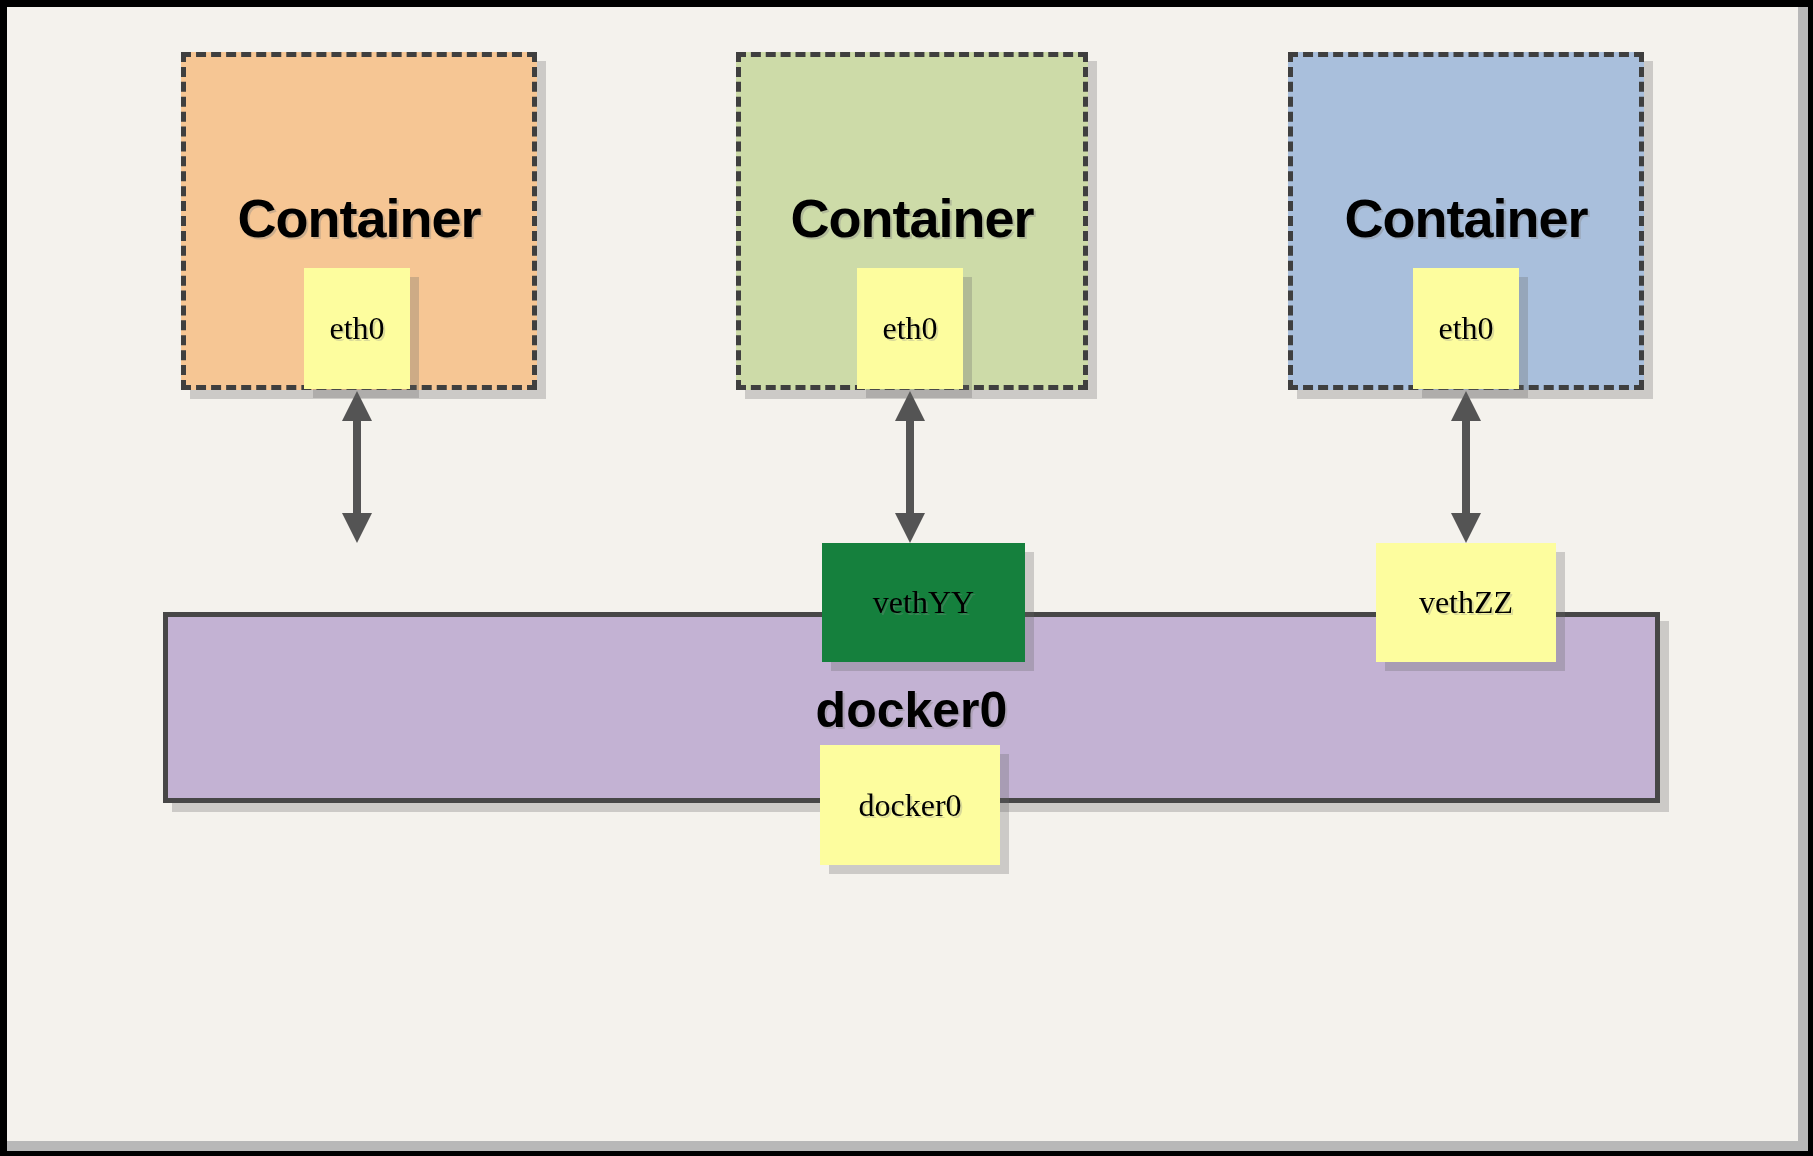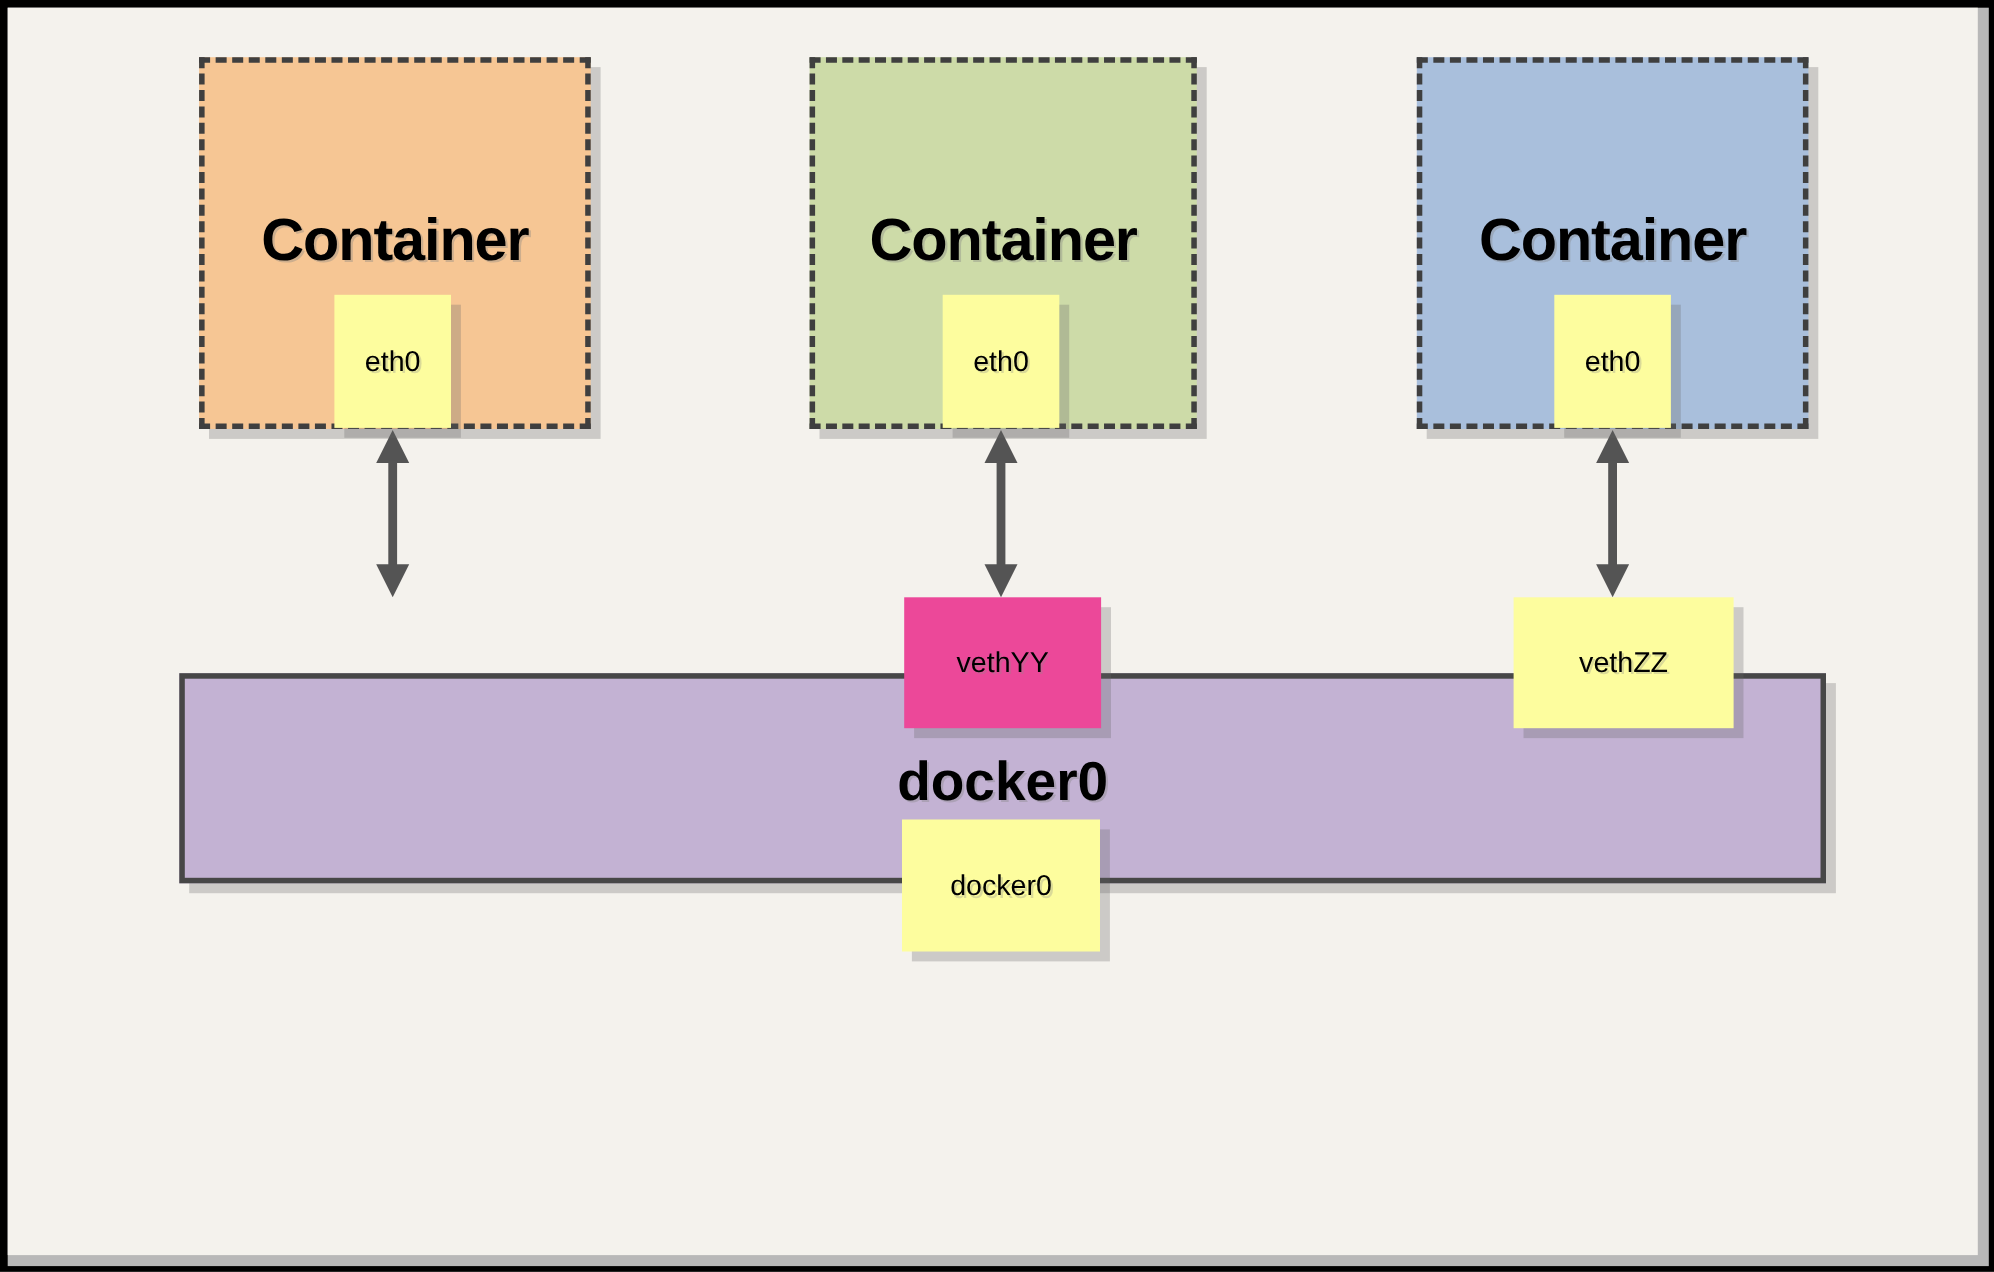--- a/index.html
+++ b/index.html
@@ -7,21 +7,21 @@
   .stage{position:relative; width:1813px; height:1156px; overflow:hidden; background:#000;}
   .mat{position:absolute; left:7px; top:7px; right:5px; bottom:5px;}
   .paper{position:absolute; left:7px; top:7px; right:15px; bottom:15px;}
   .abs{position:absolute; box-sizing:border-box;}
   .shadow{box-shadow:9px 9px 0 rgba(100,100,100,0.28);}
   .container-box{border:5px dashed #3F3F3F; z-index:2;}
   .container-label{position:absolute; left:0; right:0; top:130px; text-align:center;
     font-size:54px; font-weight:bold; letter-spacing:-1px; color:#000;
     text-shadow:2px 2px 0 rgba(130,130,130,0.35);}
   .ybox{display:flex; align-items:center; justify-content:center; z-index:3;
-    font-size:26px; color:#000;}
+    font-size:32px; color:#000;font-family:Liberation Serif, serif;}
   .ybox span{text-shadow:2px 2px 0 rgba(140,140,140,0.3);}
   .arrow{z-index:2;}
   .bridge-bar{border:5px solid #474747; z-index:2;}
   .bridge-label{z-index:3; text-align:center; font-size:50px; font-weight:bold; color:#000;
     text-shadow:2px 2px 0 rgba(130,130,130,0.35);}
   .ip-label{z-index:3; font-size:42px; color:#000; white-space:nowrap;}
   .host-label{left:0; right:0; text-align:center; font-size:92px; color:#000; z-index:2;}
 </style>
 </head>
 <body>
@@ -65,24 +65,24 @@
   </svg>
   <svg class="abs arrow" style="left: 1449px; top: 391px; color: rgb(84, 84, 84);" width="34" height="152" viewBox="0 0 34 152">
     <polygon points="17,0 32,30 2,30" fill="currentColor"></polygon>
     <rect x="13" y="28" width="8" height="96" fill="currentColor"></rect>
     <polygon points="17,152 32,122 2,122" fill="currentColor"></polygon>
   </svg>
 
   <div class="abs bridge-bar shadow" style="left: 163px; top: 612px; width: 1497px; height: 191px; background-color: rgb(195, 178, 211);"></div>
   <div class="abs bridge-label" style="left:163px; top:681px; width:1497px;">docker0</div>
 
-  <div class="abs ybox shadow" style="left: 822px; top: 543px; width: 179px; height: 119px; background-color: #ec4899;">
+  <div class="abs ybox shadow" style="left: 822px; top: 543px; width: 203px; height: 119px; background-color: #15803d;">
     <span>vethYY</span>
   </div>
-  <div class="abs ybox shadow" style="left: 1376px; top: 543px; width: 200px; height: 119px; background-color: rgb(253, 253, 158);">
+  <div class="abs ybox shadow" style="left: 1376px; top: 543px; width: 180px; height: 119px; background-color: rgb(253, 253, 158);">
     <span>vethZZ</span>
   </div>
 
   <div class="abs ybox shadow" style="left: 820px; top: 745px; width: 180px; height: 120px; background-color: rgb(253, 253, 158);">
     <span>docker0</span>
   </div>
 
 
 
 </div>

